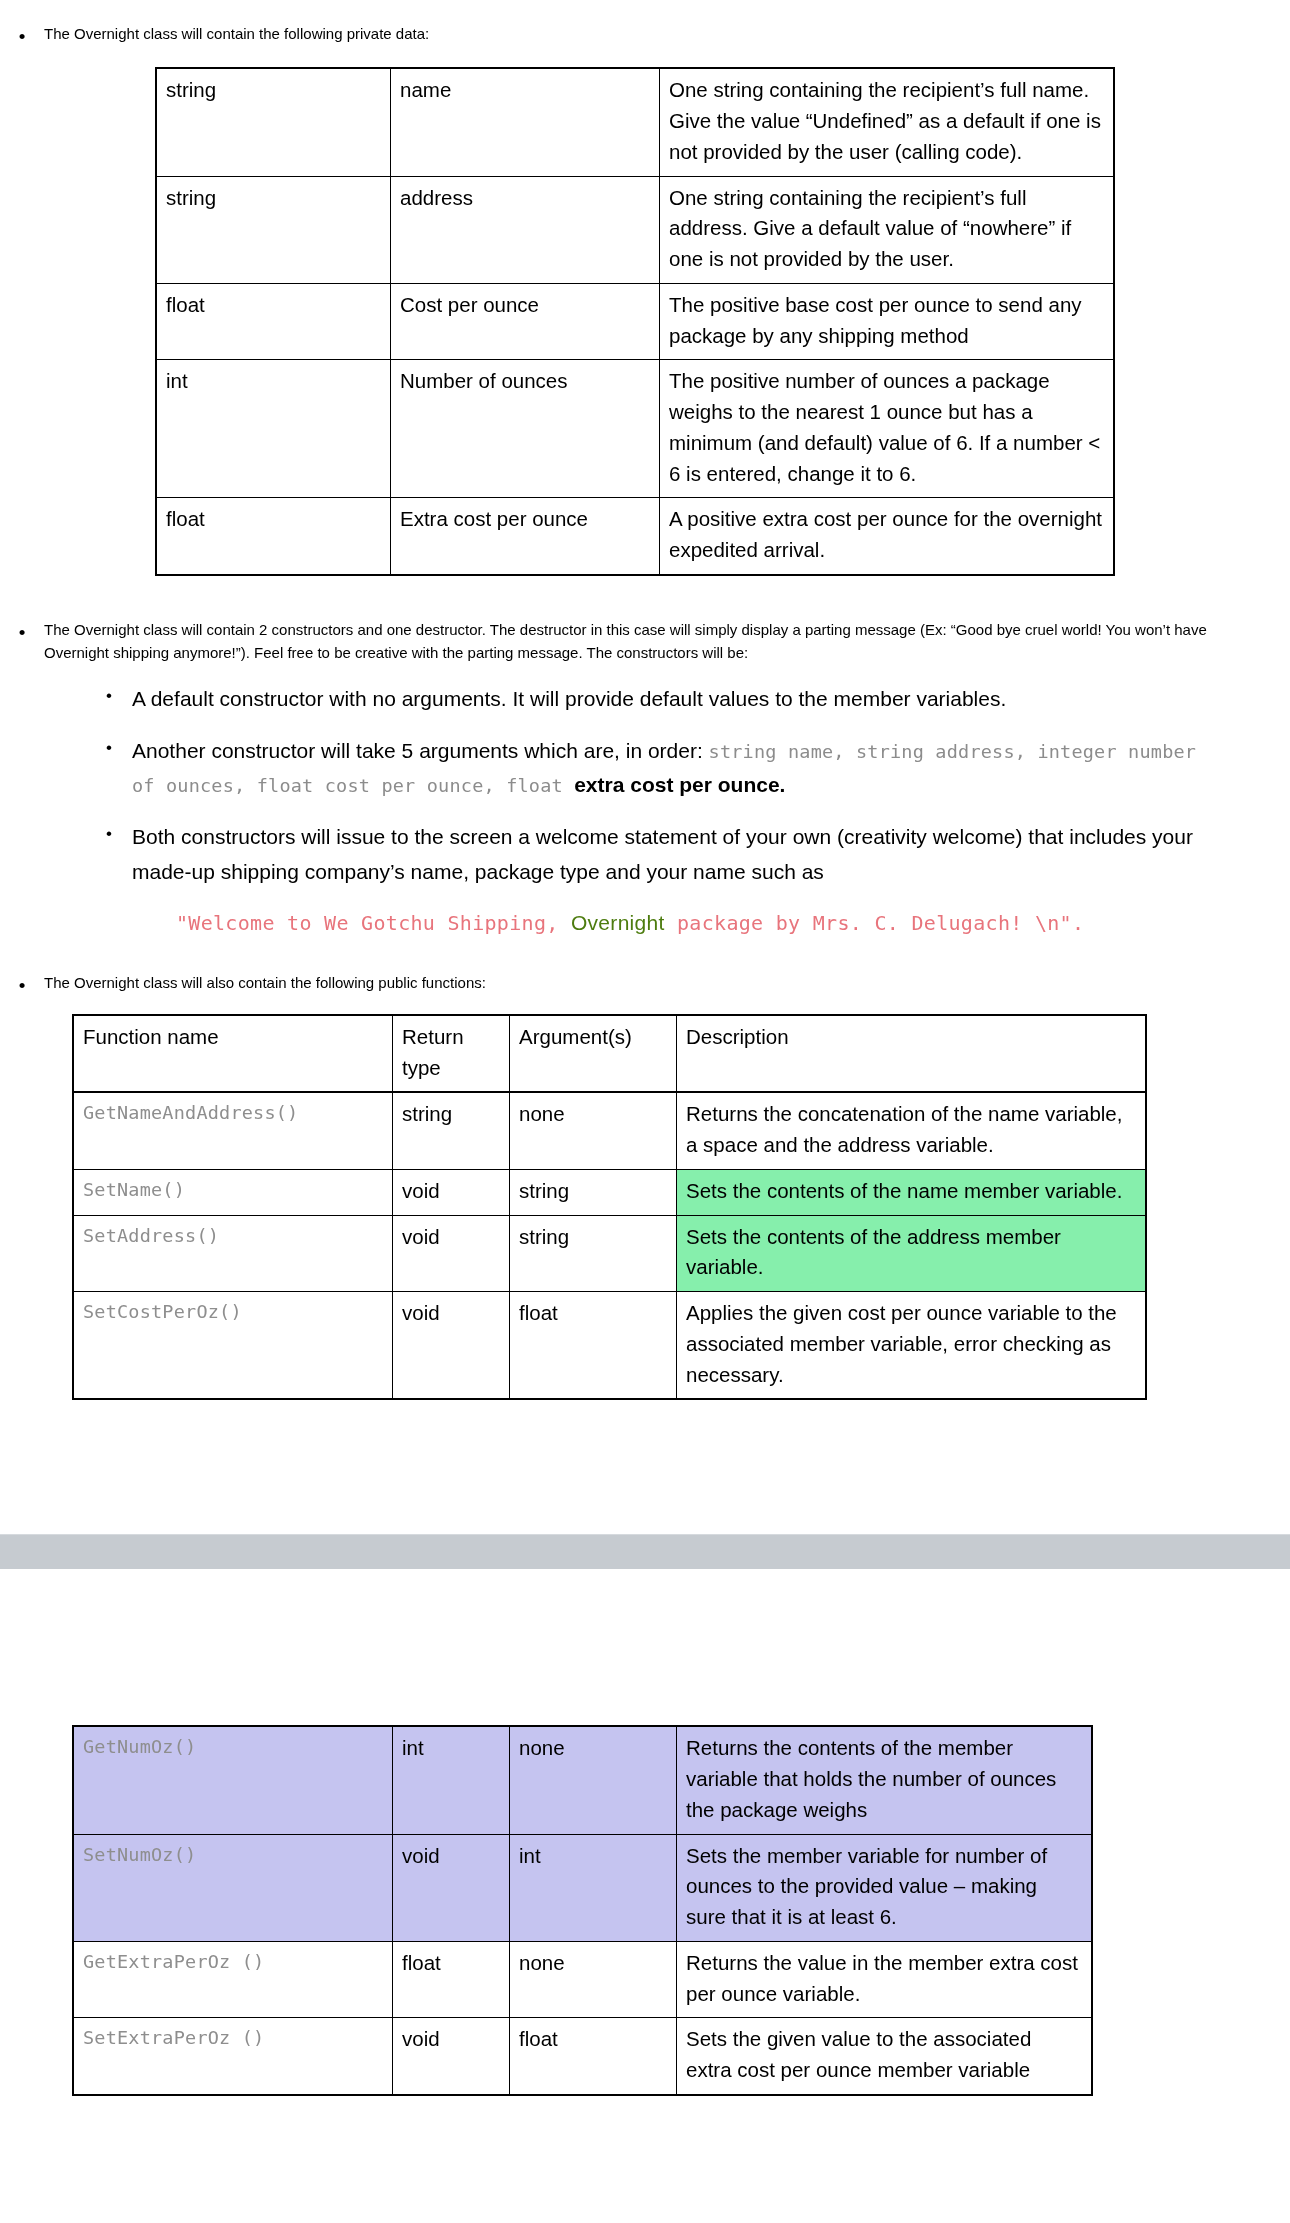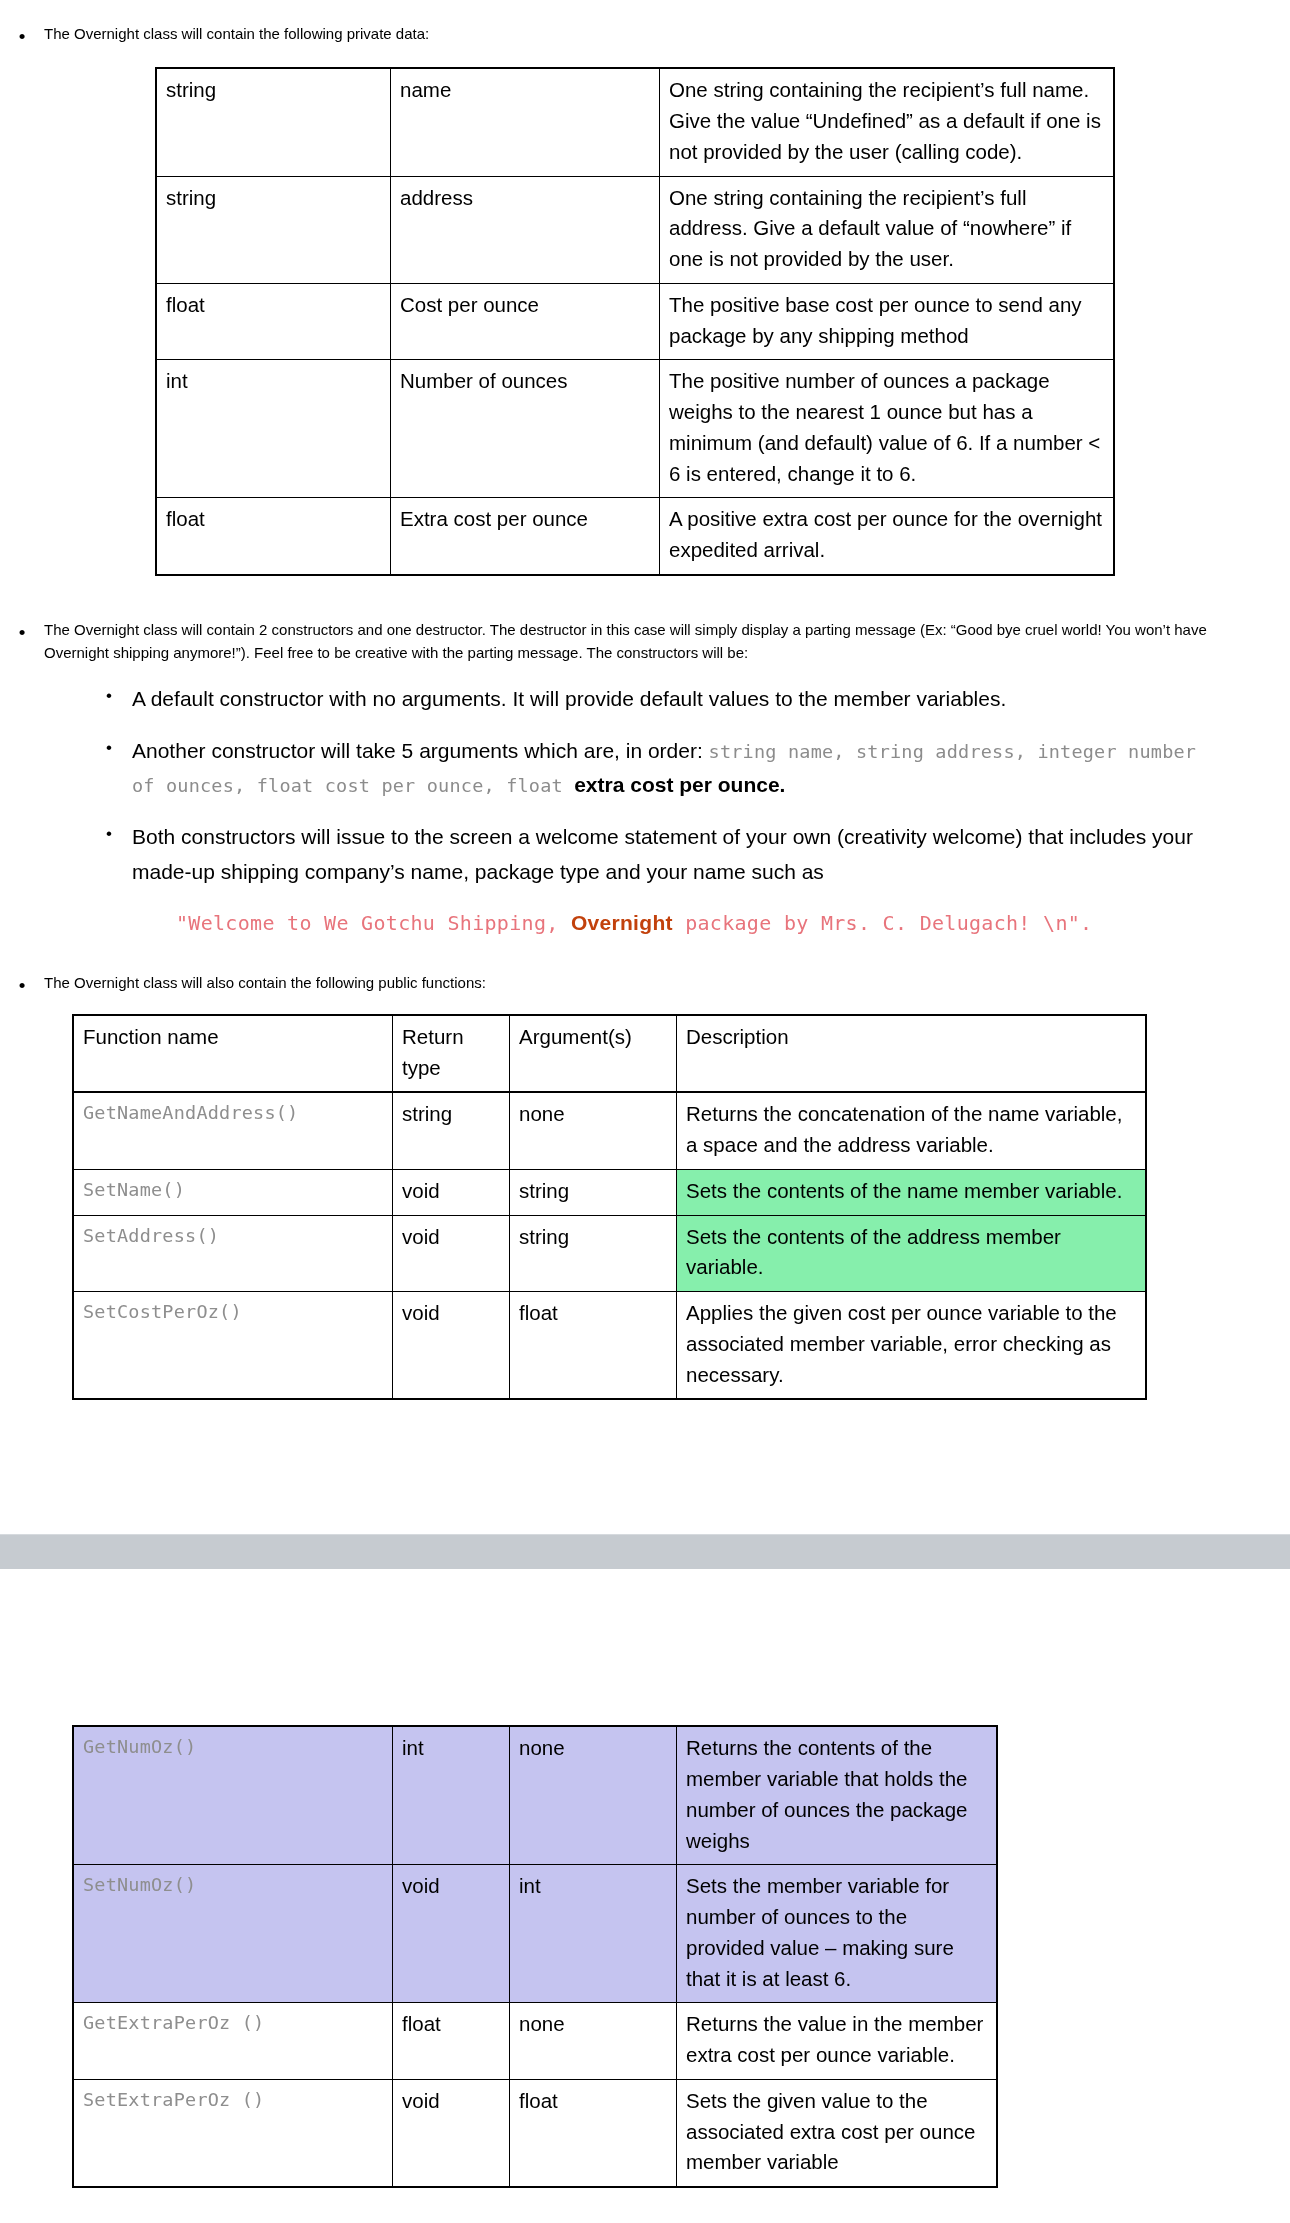--- a/index.html
+++ b/index.html
@@ -71,23 +71,23 @@
   .code-line {
     margin-top: 22px;
     margin-left: 176px;
     font-family: "DejaVu Sans Mono", monospace;
     font-size: 20px;
     color: #e8747c;
     letter-spacing: .3px;
     white-space: nowrap;
   }
   .code-line .bold-black {
-    color: #c2410c;
+    color: #4d7c0f;
     font-family: "Liberation Sans", sans-serif;
-    font-weight: bold;
+    font-weight: normal;
     font-size: 21px;
   }
 
   
   table {
     border-collapse: collapse;
     table-layout: fixed;
   }
   table td, table th {
     border: 1.4px solid #000;
@@ -125,21 +125,21 @@
     font-size: 18.5px;
     color: #8e8e8e;
     letter-spacing: .2px;
   }
   .hl-green { background: #86efac; }
   .hl-purple { background: #c5c4f0; }
 
   
   .tbl-cont {
     margin-left: 72px;
-    width: 926px;
+    width: 1021px;
     border: 2px solid #000;
   }
   .tbl-cont .c0 { width: 300px; }
   .tbl-cont .c1 { width: 98px; }
   .tbl-cont .c2 { width: 148px; }
 
   
   .page-band {
     width: 1290px;
     height: 34px;

